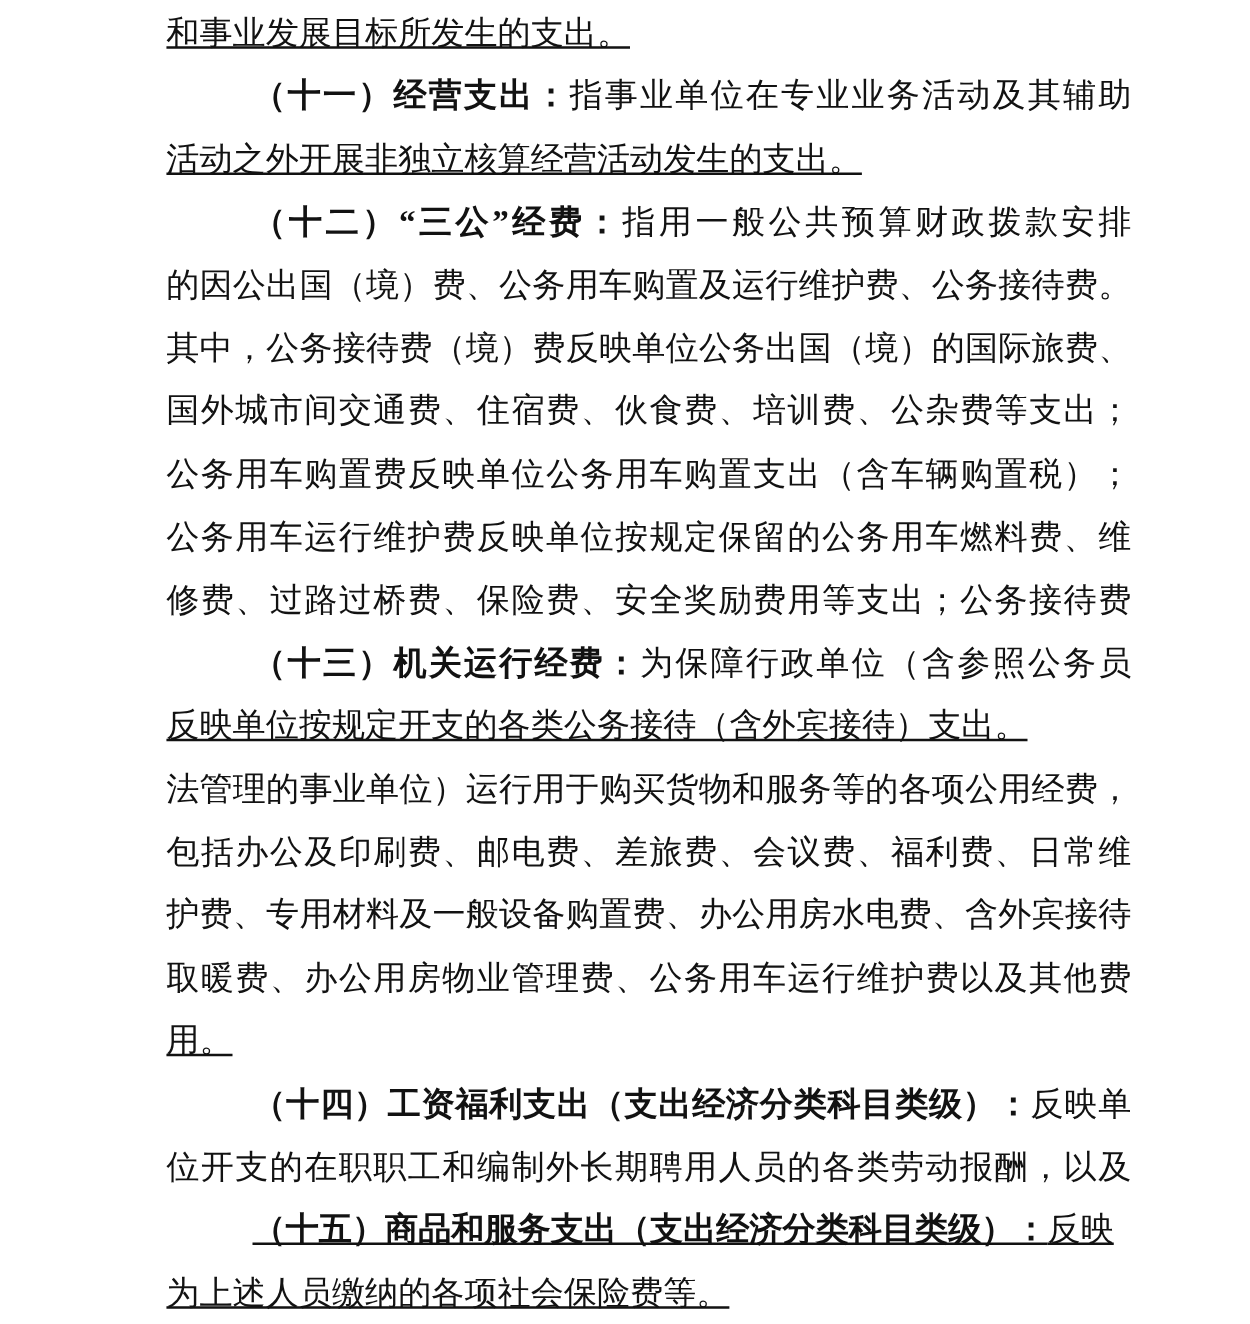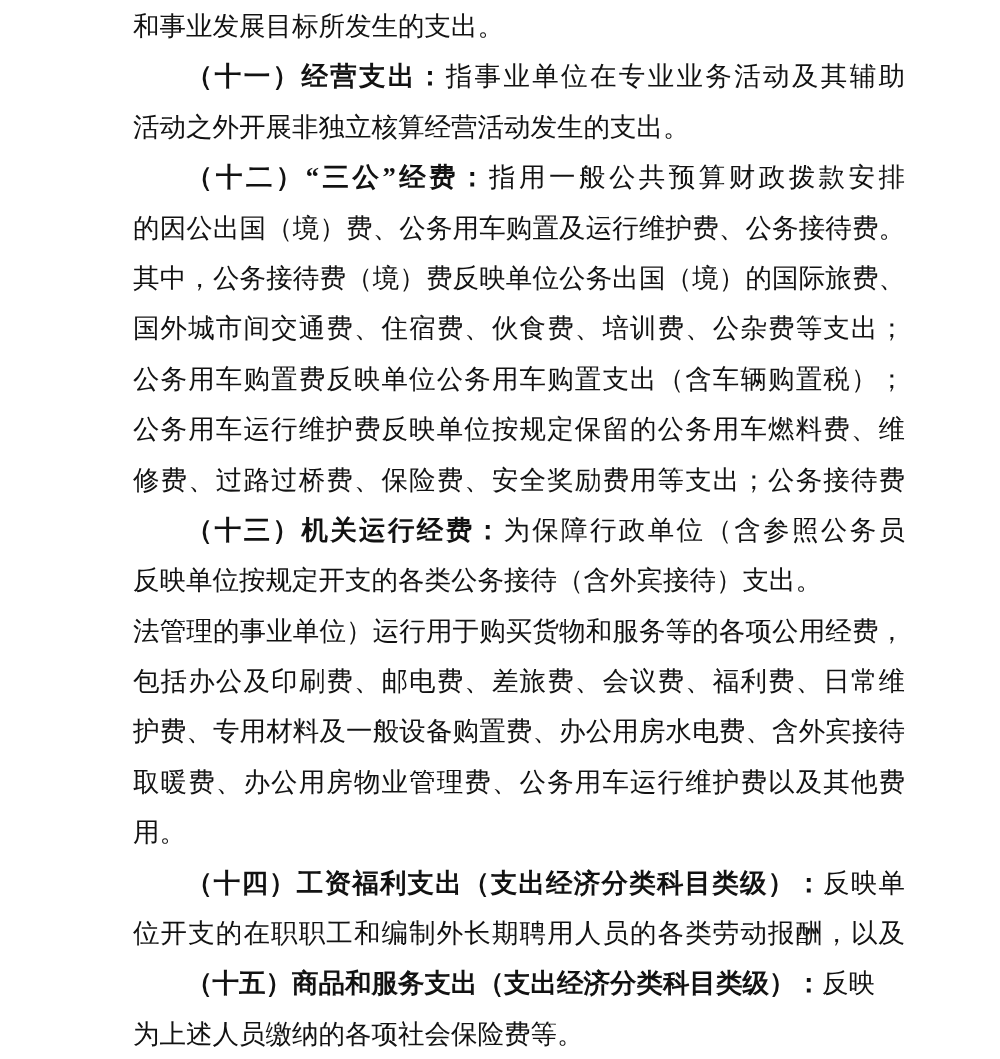--- a/index.html
+++ b/index.html
@@ -21,26 +21,27 @@
     line-height: 50.4px;
     font-family: "Liberation Serif", "DejaVu Serif", serif;
     font-size: 26.5px;
     color: #121212;
     text-align: justify;
     text-align-last: justify;
     overflow: hidden;
   }
   .line.last {
     text-align-last: left;
+    text-decoration: underline;
   }
   .line.indent {
     text-indent: 53px;
   }
   .run { font-weight: normal; }
-  .run.bold { font-weight: bold; }
+  .run.bold { font-weight: bold; margin-left: 16px; }
 </style>
 </head>
 <body>
 
 <div class="page">
   <div class="doc-body" style="color: rgb(18, 18, 18);">
       <div class="line last"><span class="run">和事业发展目标所发生的支出。</span></div>
       <div class="line indent"><span class="run bold">（十一）经营支出：</span><span class="run">指事业单位在专业业务活动及其辅助</span></div>
       <div class="line last"><span class="run">活动之外开展非独立核算经营活动发生的支出。</span></div>
       <div class="line indent"><span class="run bold">（十二）“三公”经费：</span><span class="run">指用一般公共预算财政拨款安排</span></div>

